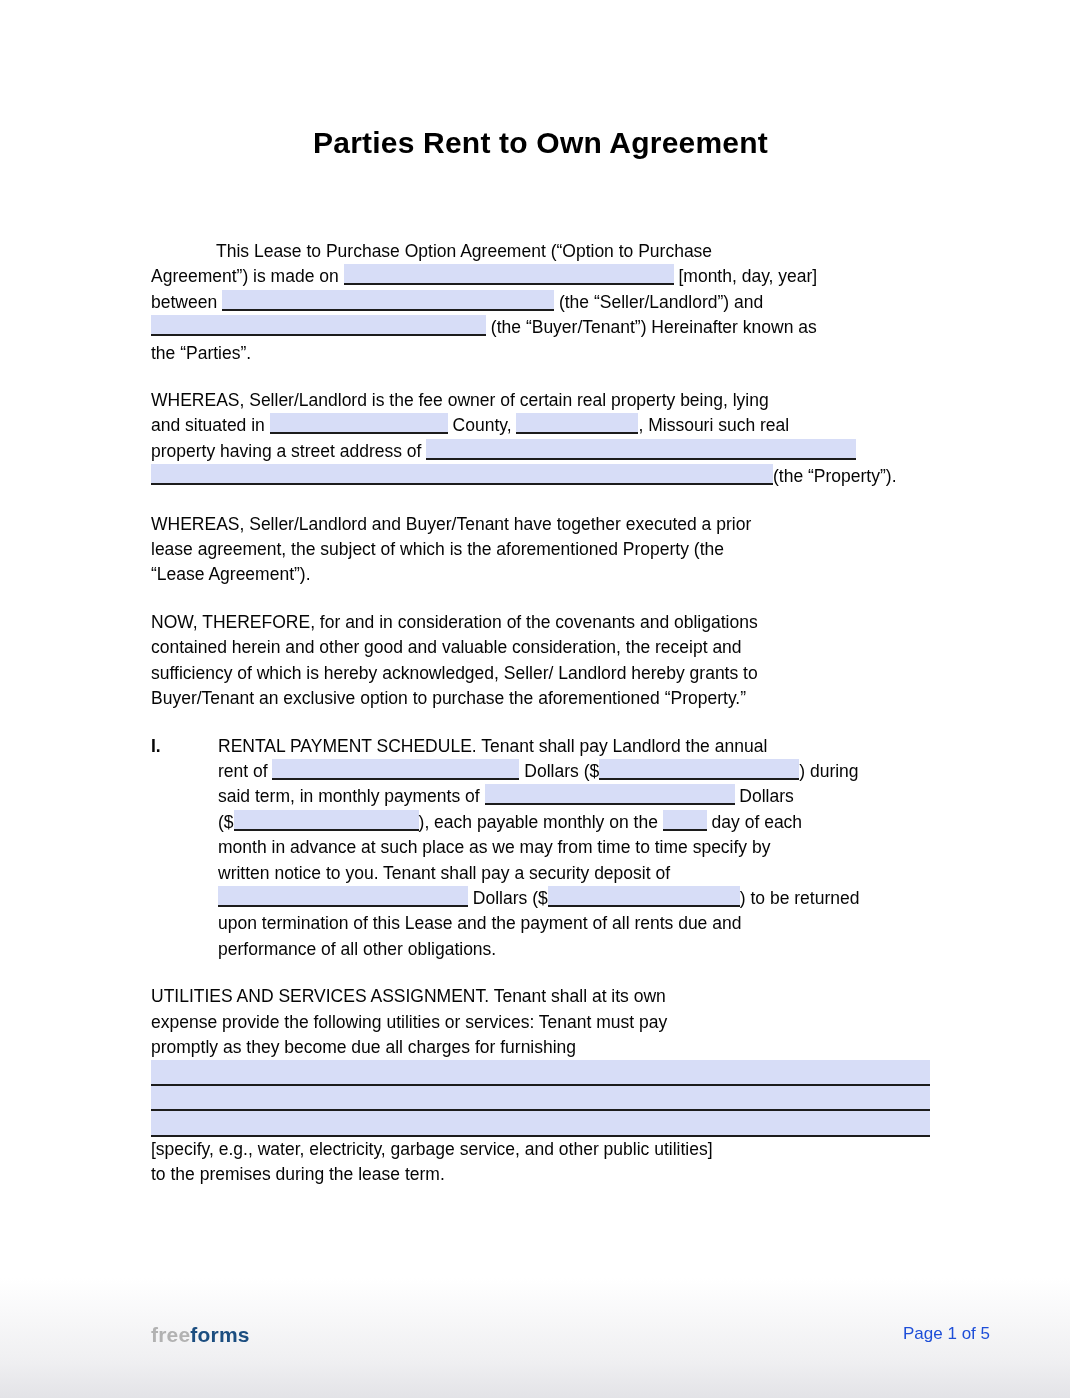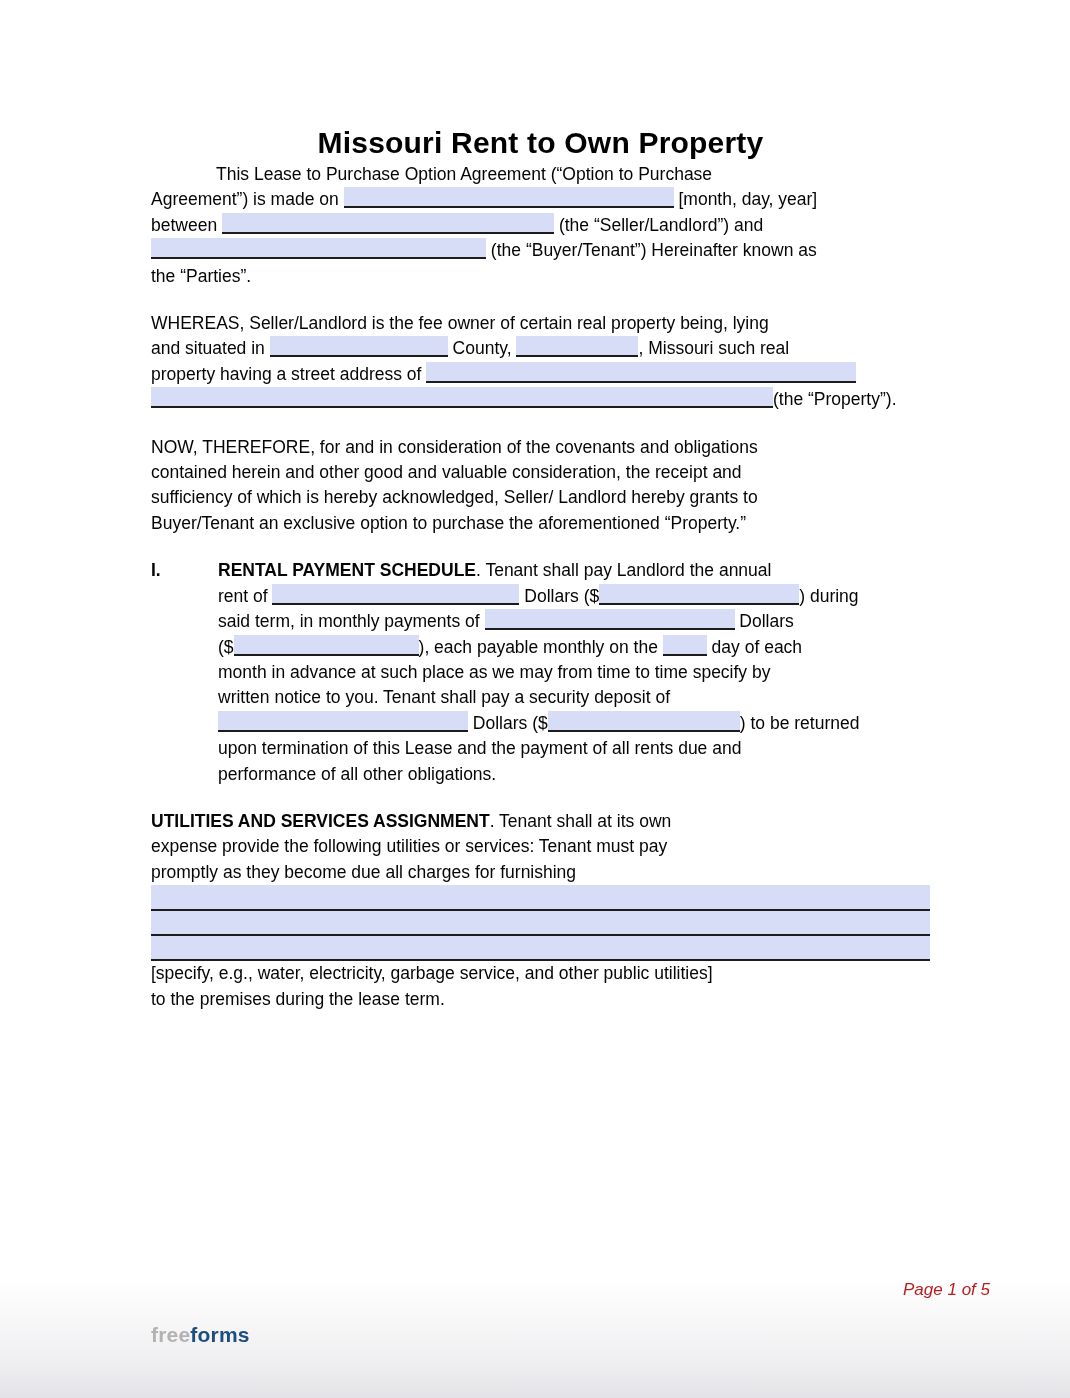--- a/index.html
+++ b/index.html
@@ -20,38 +20,38 @@
   .title {
     margin: 124px 0 0 0;
     font-size: 30px;
     line-height: 38px;
     font-weight: bold;
     text-align: center;
     color: #000000;
     letter-spacing: 0.2px;
   }
   .para { margin: 0 0 22px 0; }
-  .para.first { }
+  .para.first { margin-top: 77px; }
   .section { display: flex; margin: 0 0 22px 0; }
   .sec-num { flex: 0 0 67px; width: 67px; font-weight: bold; }
   .sec-body { flex: 1 1 auto; min-width: 0; }
   .blank {
     display: inline-block;
     height: 21px;
     background: #d7ddf7;
     border-bottom: 2px solid #1c1c1c;
     vertical-align: -3px;
   }
   .blank-line {
     height: 25.4px;
     background: #d7ddf7;
     border-bottom: 2px solid #1c1c1c;
   }
   .indent { display: inline-block; height: 1px; }
-  strong { font-weight: bold; }
+  strong { font-weight: normal; }
   .footer-gradient {
     position: absolute;
     left: 0; right: 0; bottom: 0;
     height: 120px;
     background: linear-gradient(to bottom, rgba(231,231,234,0) 0%, rgba(226,226,230,0.55) 70%, #e3e3e7 100%);
     pointer-events: none;
   }
   .logo {
     position: absolute;
     left: 151px;
@@ -60,38 +60,38 @@
     line-height: 30px;
     font-weight: bold;
     letter-spacing: 0.2px;
     text-align: center;
   }
   .logo .free { color: #b2b2b2; }
   .logo .forms { color: #1c4e80; }
   .page-label {
     position: absolute;
     right: 80px;
-    top: 1279px;
+    top: 1323px;
     font-size: 17px;
     line-height: 22px;
-    color: #b91c1c;
-    font-style: italic;
+    color: #1d4ed8;
   }
 </style>
 </head>
 <body>
 
 <div class="page">
   <div class="content">
-    <h1 class="title">Missouri Rent to Own Property</h1>
+    <h1 class="title">Parties Rent to Own Agreement</h1>
 
     <div class="para first"><span class="indent" style="width: 65px;"></span>This Lease to Purchase Option Agreement (“Option to Purchase<br>Agreement”) is made on <span class="blank" style="width: 330px;"></span> [month, day, year]<br>between <span class="blank" style="width: 332px;"></span> (the “Seller/Landlord”) and<br><span class="blank" style="width: 335px;"></span> (the “Buyer/Tenant”) Hereinafter known as<br>the “Parties”.</div>
 
     <div class="para">WHEREAS, Seller/Landlord is the fee owner of certain real property being, lying<br>and situated in <span class="blank" style="width: 178px;"></span> County, <span class="blank" style="width: 122px;"></span>, Missouri such real<br>property having a street address of <span class="blank" style="width: 430px;"></span><br><span class="blank" style="width: 622px;"></span>(the “Property”).</div>
 
+    <div class="para">WHEREAS, Seller/Landlord and Buyer/Tenant have together executed a prior<br>lease agreement, the subject of which is the aforementioned Property (the<br>“Lease Agreement”).</div>
 
     <div class="para">NOW, THEREFORE, for and in consideration of the covenants and obligations<br>contained herein and other good and valuable consideration, the receipt and<br>sufficiency of which is hereby acknowledged, Seller/ Landlord hereby grants to<br>Buyer/Tenant an exclusive option to purchase the aforementioned “Property.”</div>
 
 
     <div class="section">
       <div class="sec-num">I.</div>
       <div class="sec-body"><strong>RENTAL PAYMENT SCHEDULE</strong>. Tenant shall pay Landlord the annual<br>rent of <span class="blank" style="width: 247px;"></span> Dollars ($<span class="blank" style="width: 200px;"></span>) during<br>said term, in monthly payments of <span class="blank" style="width: 250px;"></span> Dollars<br>($<span class="blank" style="width: 185px;"></span>), each payable monthly on the <span class="blank" style="width: 44px;"></span> day of each<br>month in advance at such place as we may from time to time specify by<br>written notice to you. Tenant shall pay a security deposit of<br><span class="blank" style="width: 250px;"></span> Dollars ($<span class="blank" style="width: 192px;"></span>) to be returned<br>upon termination of this Lease and the payment of all rents due and<br>performance of all other obligations.</div>
     </div>
 
     <div class="section">

